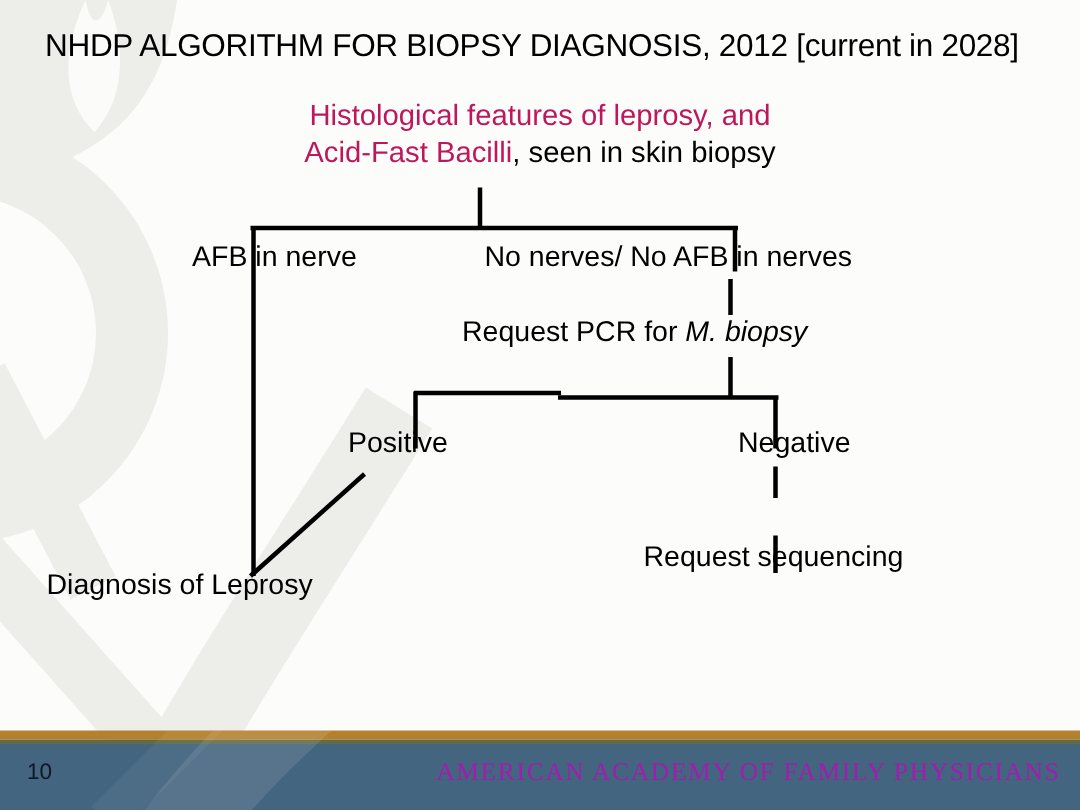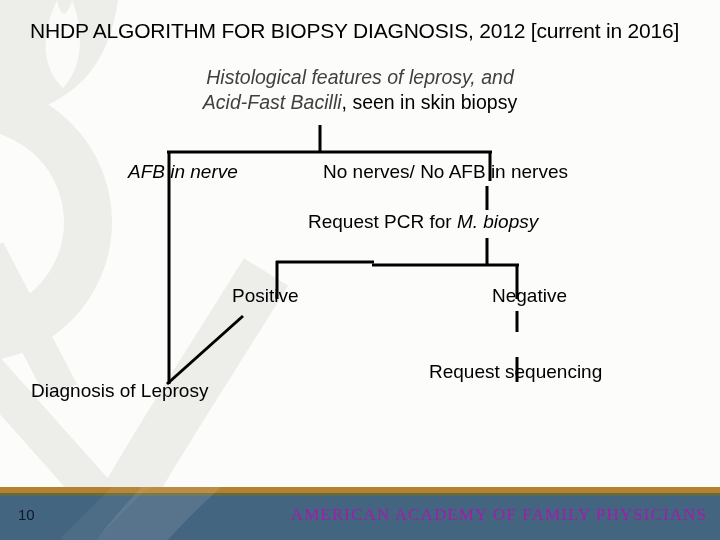--- a/index.html
+++ b/index.html
@@ -5,24 +5,24 @@
   html,body{margin:0;padding:0;background:#888;}
   #slide{
     position:relative;width:720px;height:540px;background:#fcfcfb;
     overflow:hidden;font-family:"Liberation Sans",sans-serif;color:#000;
   }
   .abs{position:absolute;}
   
   #title{left:30px;top:19px;font-size:21px;letter-spacing:-0.2px;white-space:nowrap;}
   
   #root-node{left:0;top:65px;width:720px;text-align:center;font-size:19.5px;line-height:25px;}
-  .red{color:#404040;font-style:italic;}
+  .red{color:#be185d;}
   
   .fc-label{font-size:19px;white-space:nowrap;}
-  #lbl-afb{left:128px;top:161px;font-style:italic;}
+  #lbl-afb{left:128px;top:161px;}
   #lbl-nonerves{left:323px;top:161px;}
   #lbl-pcr{left:308px;top:211px;}
   #lbl-positive{left:232px;top:285px;}
   #lbl-negative{left:456px;top:285px;margin-left:36px;}
   #lbl-seq{left:429px;top:331px;margin-top:30px;}
   #lbl-diagnosis{left:31px;top:378px;line-height:25px;}
   #lbl-identify{left:390px;top:378px;line-height:25px;}
   .it{font-style:italic;}
   
   #watermark{left:0;top:0;z-index:0;}
@@ -44,21 +44,21 @@
 
   <svg id="watermark" class="abs" width="720" height="540" viewBox="0 0 720 540">
     <path d="M0,0 L118,0 C112,42 96,76 62,97 C40,111 14,119 0,117 Z" fill="#ededea"></path>
     <path d="M57,0 C40,36 42,68 63,88 C81,69 86,36 72,0 C68,16 61,20 57,0 Z" fill="#fbfbf9"></path>
     <circle cx="-28" cy="222" r="116" fill="none" stroke="#ededea" stroke-width="48"></circle>
     <path d="M92,560 C140,468 198,382 266,272" fill="none" stroke="#ededea" stroke-width="52"></path>
     <path d="M-12,250 L62,392" stroke="#ededea" stroke-width="34"></path>
     <path d="M-30,352 L148,552" stroke="#ededea" stroke-width="38"></path>
   </svg>
 
-  <div id="title" class="abs txt">NHDP ALGORITHM FOR BIOPSY DIAGNOSIS, 2012 [current in 2016]</div>
+  <div id="title" class="abs txt">NHDP ALGORITHM FOR BIOPSY DIAGNOSIS, 2012 [current in 2028]</div>
 
   <div id="root-node" class="abs txt">
     <div>
       <span class="red">Histological features of leprosy, and</span>
     </div>
     <div>
       <span class="red">Acid-Fast Bacilli</span><span>, seen in skin biopsy</span>
     </div>
   </div>
 

